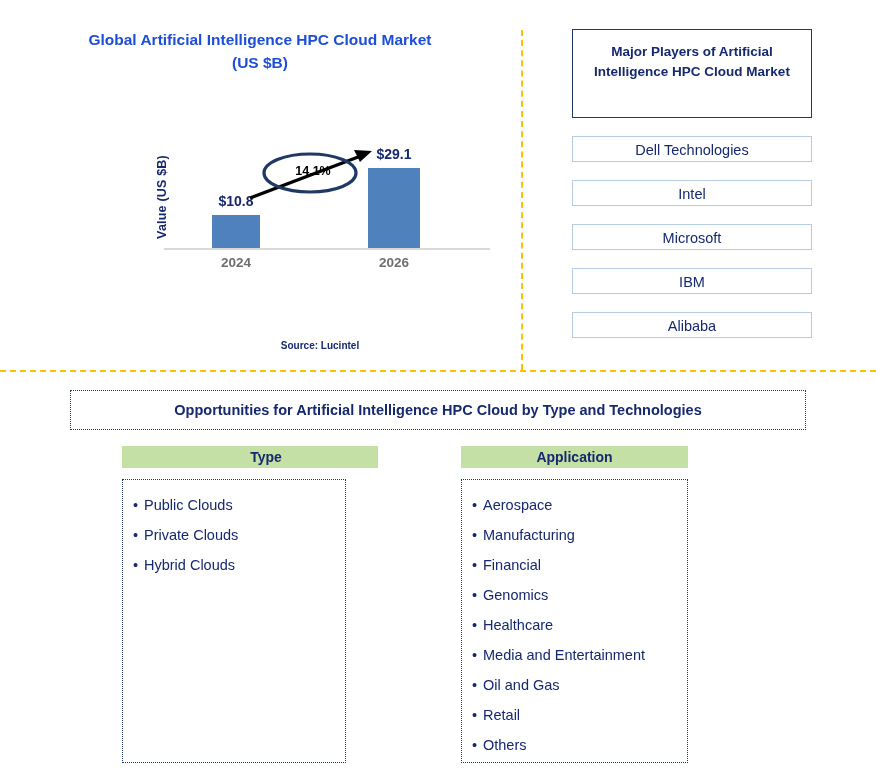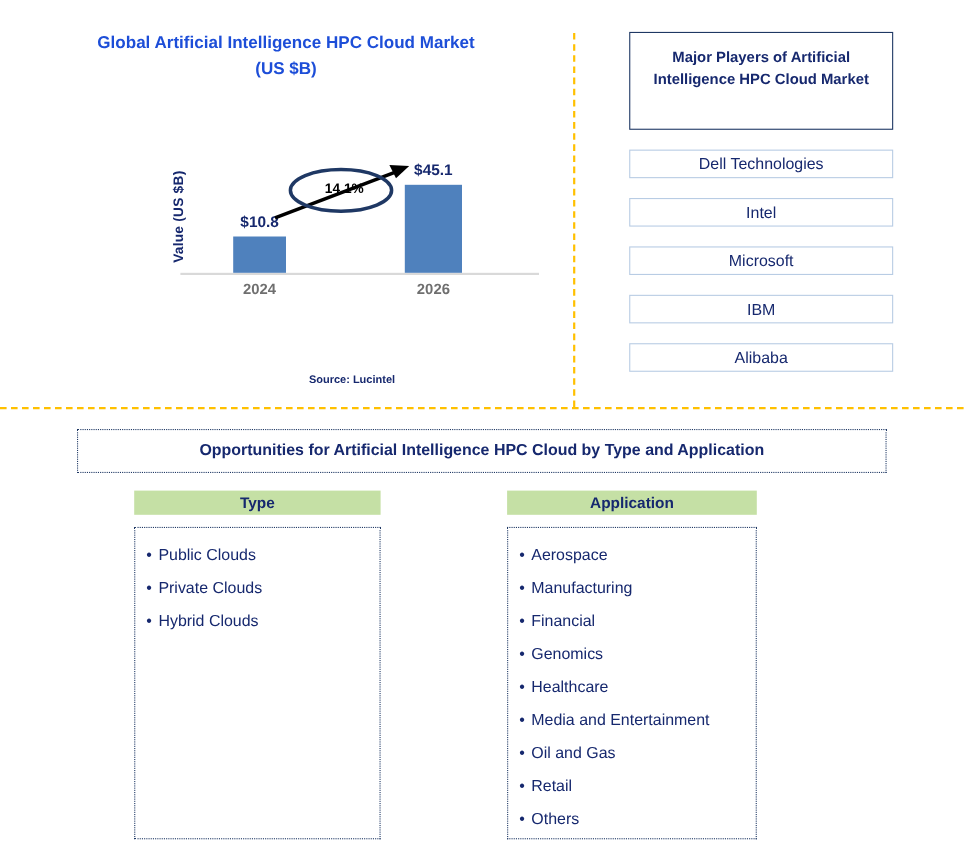--- a/index.html
+++ b/index.html
@@ -216,20 +216,21 @@
     background: #c5e0a5;
     text-align: center;
     font-size: 14px;
     font-weight: bold;
     color: #16286e;
   }
   #header-type {
     left: 122px;
     top: 446px;
     width: 224px;
+    padding-left: 32px;
   }
   #header-application {
     left: 461px;
     top: 446px;
     width: 227px;
   }
 
   .list-box {
     position: absolute;
     border: 1.4px dotted #1f3864;
@@ -276,21 +277,21 @@
     <div id="plot-area">
 
       <div id="y-axis-label">Value (US $B)</div>
 
       <div id="axis-line"></div>
 
       <div class="bar" id="bar-2024"></div>
       <div class="bar" id="bar-2030"></div>
 
       <div class="bar-value" id="value-2024">$10.8</div>
-      <div class="bar-value" id="value-2030">$45.1</div>
+      <div class="bar-value" id="value-2030">$29.1</div>
 
       <div class="x-tick" id="tick-2024">2024</div>
       <div class="x-tick" id="tick-2030">2026</div>
 
       <svg id="cagr-svg" viewBox="0 0 150 72">
         <line x1="2" y1="60" x2="118" y2="16" stroke="#000000" stroke-width="3.2"></line>
         <polygon points="124,13 106,12 112,24" fill="#000000"></polygon>
         <ellipse cx="62" cy="35" rx="46" ry="19" fill="none" stroke="#1f3864" stroke-width="3.2"></ellipse>
       </svg>
       <div id="cagr-label">14.1%</div>
@@ -306,21 +307,21 @@
   <div id="players-panel">
     <div id="players-header">Major Players of Artificial Intelligence HPC Cloud Market</div>
     <div class="player-box">Dell Technologies</div>
     <div class="player-box">Intel</div>
     <div class="player-box">Microsoft</div>
     <div class="player-box">IBM</div>
     <div class="player-box">Alibaba</div>
   </div>
 
   <div id="opportunities-banner">
-    <span>Opportunities for Artificial Intelligence HPC Cloud by Type and Application</span>
+    <span>Opportunities for Artificial Intelligence HPC Cloud by Type and Technologies</span>
   </div>
 
   <div class="column-header" id="header-type">Type</div>
   <div class="column-header" id="header-application">Application</div>
 
   <div class="list-box" id="list-type">
     <div class="list-item"><span class="bullet">•</span><span>Public Clouds</span></div>
     <div class="list-item"><span class="bullet">•</span><span>Private Clouds</span></div>
     <div class="list-item"><span class="bullet">•</span><span>Hybrid Clouds</span></div>
   </div>

